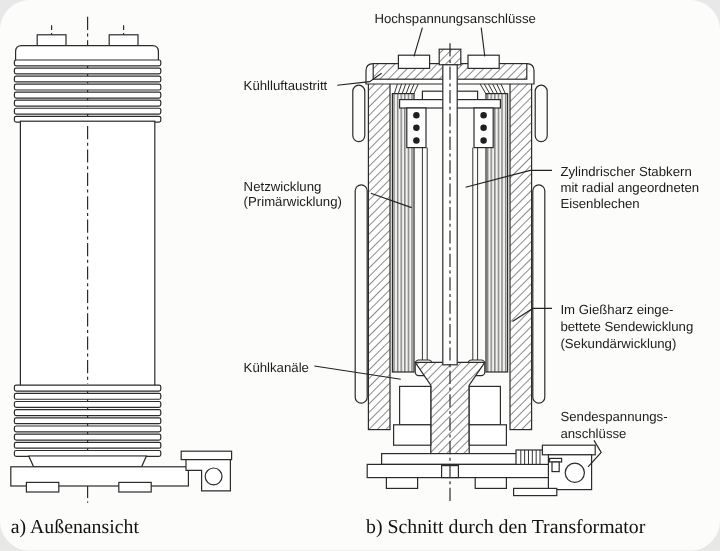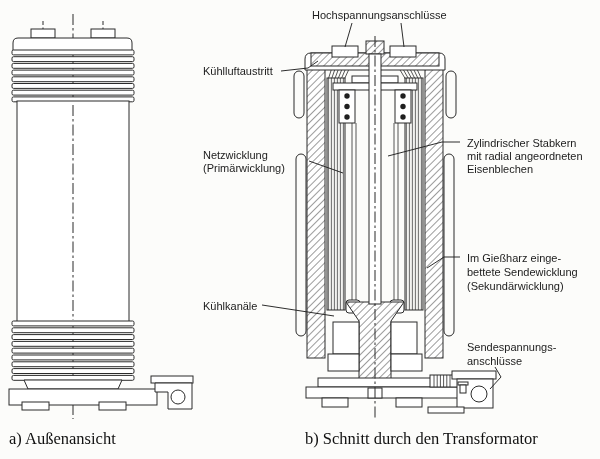--- a/index.html
+++ b/index.html
@@ -1,17 +1,17 @@
 <!DOCTYPE html>
 <html><head>
 <meta charset="utf-8">
 <style>
   html,body{margin:0;padding:0;background:#e8e8e8;}
   .page{position:relative;width:600px;height:459px;background:#fcfcfa;overflow:hidden;
-        font-family:"Liberation Sans",sans-serif;}
+        font-family:"Liberation Sans",sans-serif;border-radius:25px;}
   svg{position:absolute;left:0;top:0;}
   .st  rect,.st path,.st circle{fill:#ffffff;stroke:#2b2b2b;stroke-width:1;}
   .st line{stroke:#2b2b2b;stroke-width:1;}
   .thin line{stroke-width:.8;}
   .hatchfill{fill:url(#hatch) !important;}
   .stripefill{fill:url(#vstripe) !important;stroke-width:.9;}
   .nofill{fill:none !important;}
   .dot{fill:#1f1f1f !important;stroke:none !important;}
   .axis{stroke:#2b2b2b;stroke-width:.8;stroke-dasharray:11 3 2.5 3;fill:none;}
   .tdash{stroke:#2b2b2b;stroke-width:.8;stroke-dasharray:4 2.5;fill:none;}

